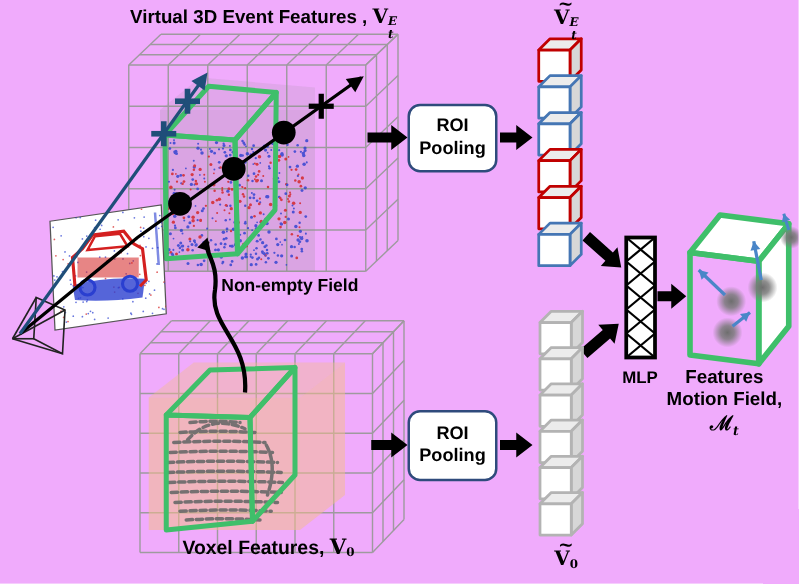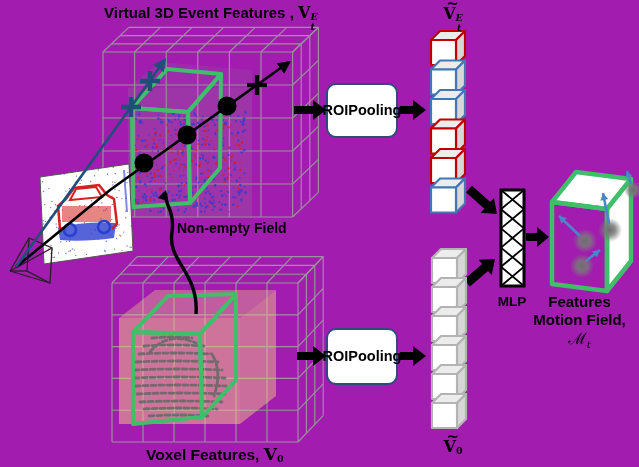--- a/index.html
+++ b/index.html
@@ -1,28 +1,28 @@
 <!DOCTYPE html>
 <html><head>
 <meta charset="utf-8">
 <style>
   html,body{margin:0;padding:0;background:#fff;}
-  #fig{position:relative;width:639px;height:467px;background:#a21caf;overflow:hidden;
+  #fig{position:relative;width:639px;height:467px;background:#f0abfc;overflow:hidden;
        font-family:"Liberation Sans",sans-serif;}
   #cv{position:absolute;left:0;top:0;}
   .lbl{position:absolute;font-family:"Liberation Sans",sans-serif;font-weight:700;
        color:#000;white-space:nowrap;}
   .m{font-family:"DejaVu Serif",serif;font-weight:700;}
   .ss{display:inline-flex;flex-direction:column;font-size:9.5px;line-height:1.05;
       font-style:italic;font-weight:600;transform:translateY(2px);}
   .ss .sp,.ss .sb{display:block;}
   .rel{position:relative;display:inline-block;}
   .tilde{position:absolute;left:3px;top:-10px;font-size:15px;font-weight:700;}
   .roi{position:absolute;background:#fff;border:2.5px solid #2f4b7c;border-radius:10px;
-       display:flex;flex-direction:row;align-items:center;justify-content:center;
+       display:flex;flex-direction:column;align-items:center;justify-content:center;
        font-weight:700;font-size:14.5px;line-height:1.18;box-sizing:border-box;}
   .ctr{text-align:center;}
 </style>
 </head>
 <body>
 
 <div id="fig">
   <svg id="cv" width="639" height="467" viewBox="0 0 639 467">
       <defs>
         <radialGradient id="fz">
@@ -818,35 +818,35 @@
   </div>
 
   <div class="roi" style="left: 326px; top: 328px; width: 72px; height: 57px; border-color: rgb(47, 75, 124);">
     <span>ROI</span>
     <span>Pooling</span>
   </div>
 
   <div class="lbl" style="left:177px;top:220px;font-size:14px;">Non-empty Field</div>
 
 
-  <div class="lbl" style="left:146px;top:444px;font-size:15.5px;">
+  <div class="lbl" style="left:146px;top:428px;font-size:15.5px;">
     <span>Voxel Features,</span>
     <span class="m" style="font-size:17px;">
       <span>V</span><span class="ss" style="font-style:normal;">
           <span class="sb">0</span>
         </span>
     </span>
   </div>
 
   <div class="lbl ctr" style="left:494px;top:294px;width:36px;font-size:13.5px;">MLP</div>
 
   <div class="lbl ctr" style="left:520px;top:293px;width:119px;font-size:15px;line-height:1.2;white-space:normal;">
     <span>Features</span><br>
     <span>Motion Field,</span><br>
-    <span class="m" style="font-weight:400;font-size:16px;margin-top:48px;">
+    <span class="m" style="font-weight:700;font-size:16px;margin-top:48px;">
       <span>ℳ</span><sub style="font-style:italic;font-size:10px;">t</sub>
     </span>
   </div>
 
   <div class="lbl ctr" style="left:428px;top:437px;width:50px;font-size:16px;">
     <span class="m rel">
       <span class="tilde">~</span><span>V</span><span class="ss" style="font-style:normal;">
           <span class="sb">0</span>
         </span>
     </span>

